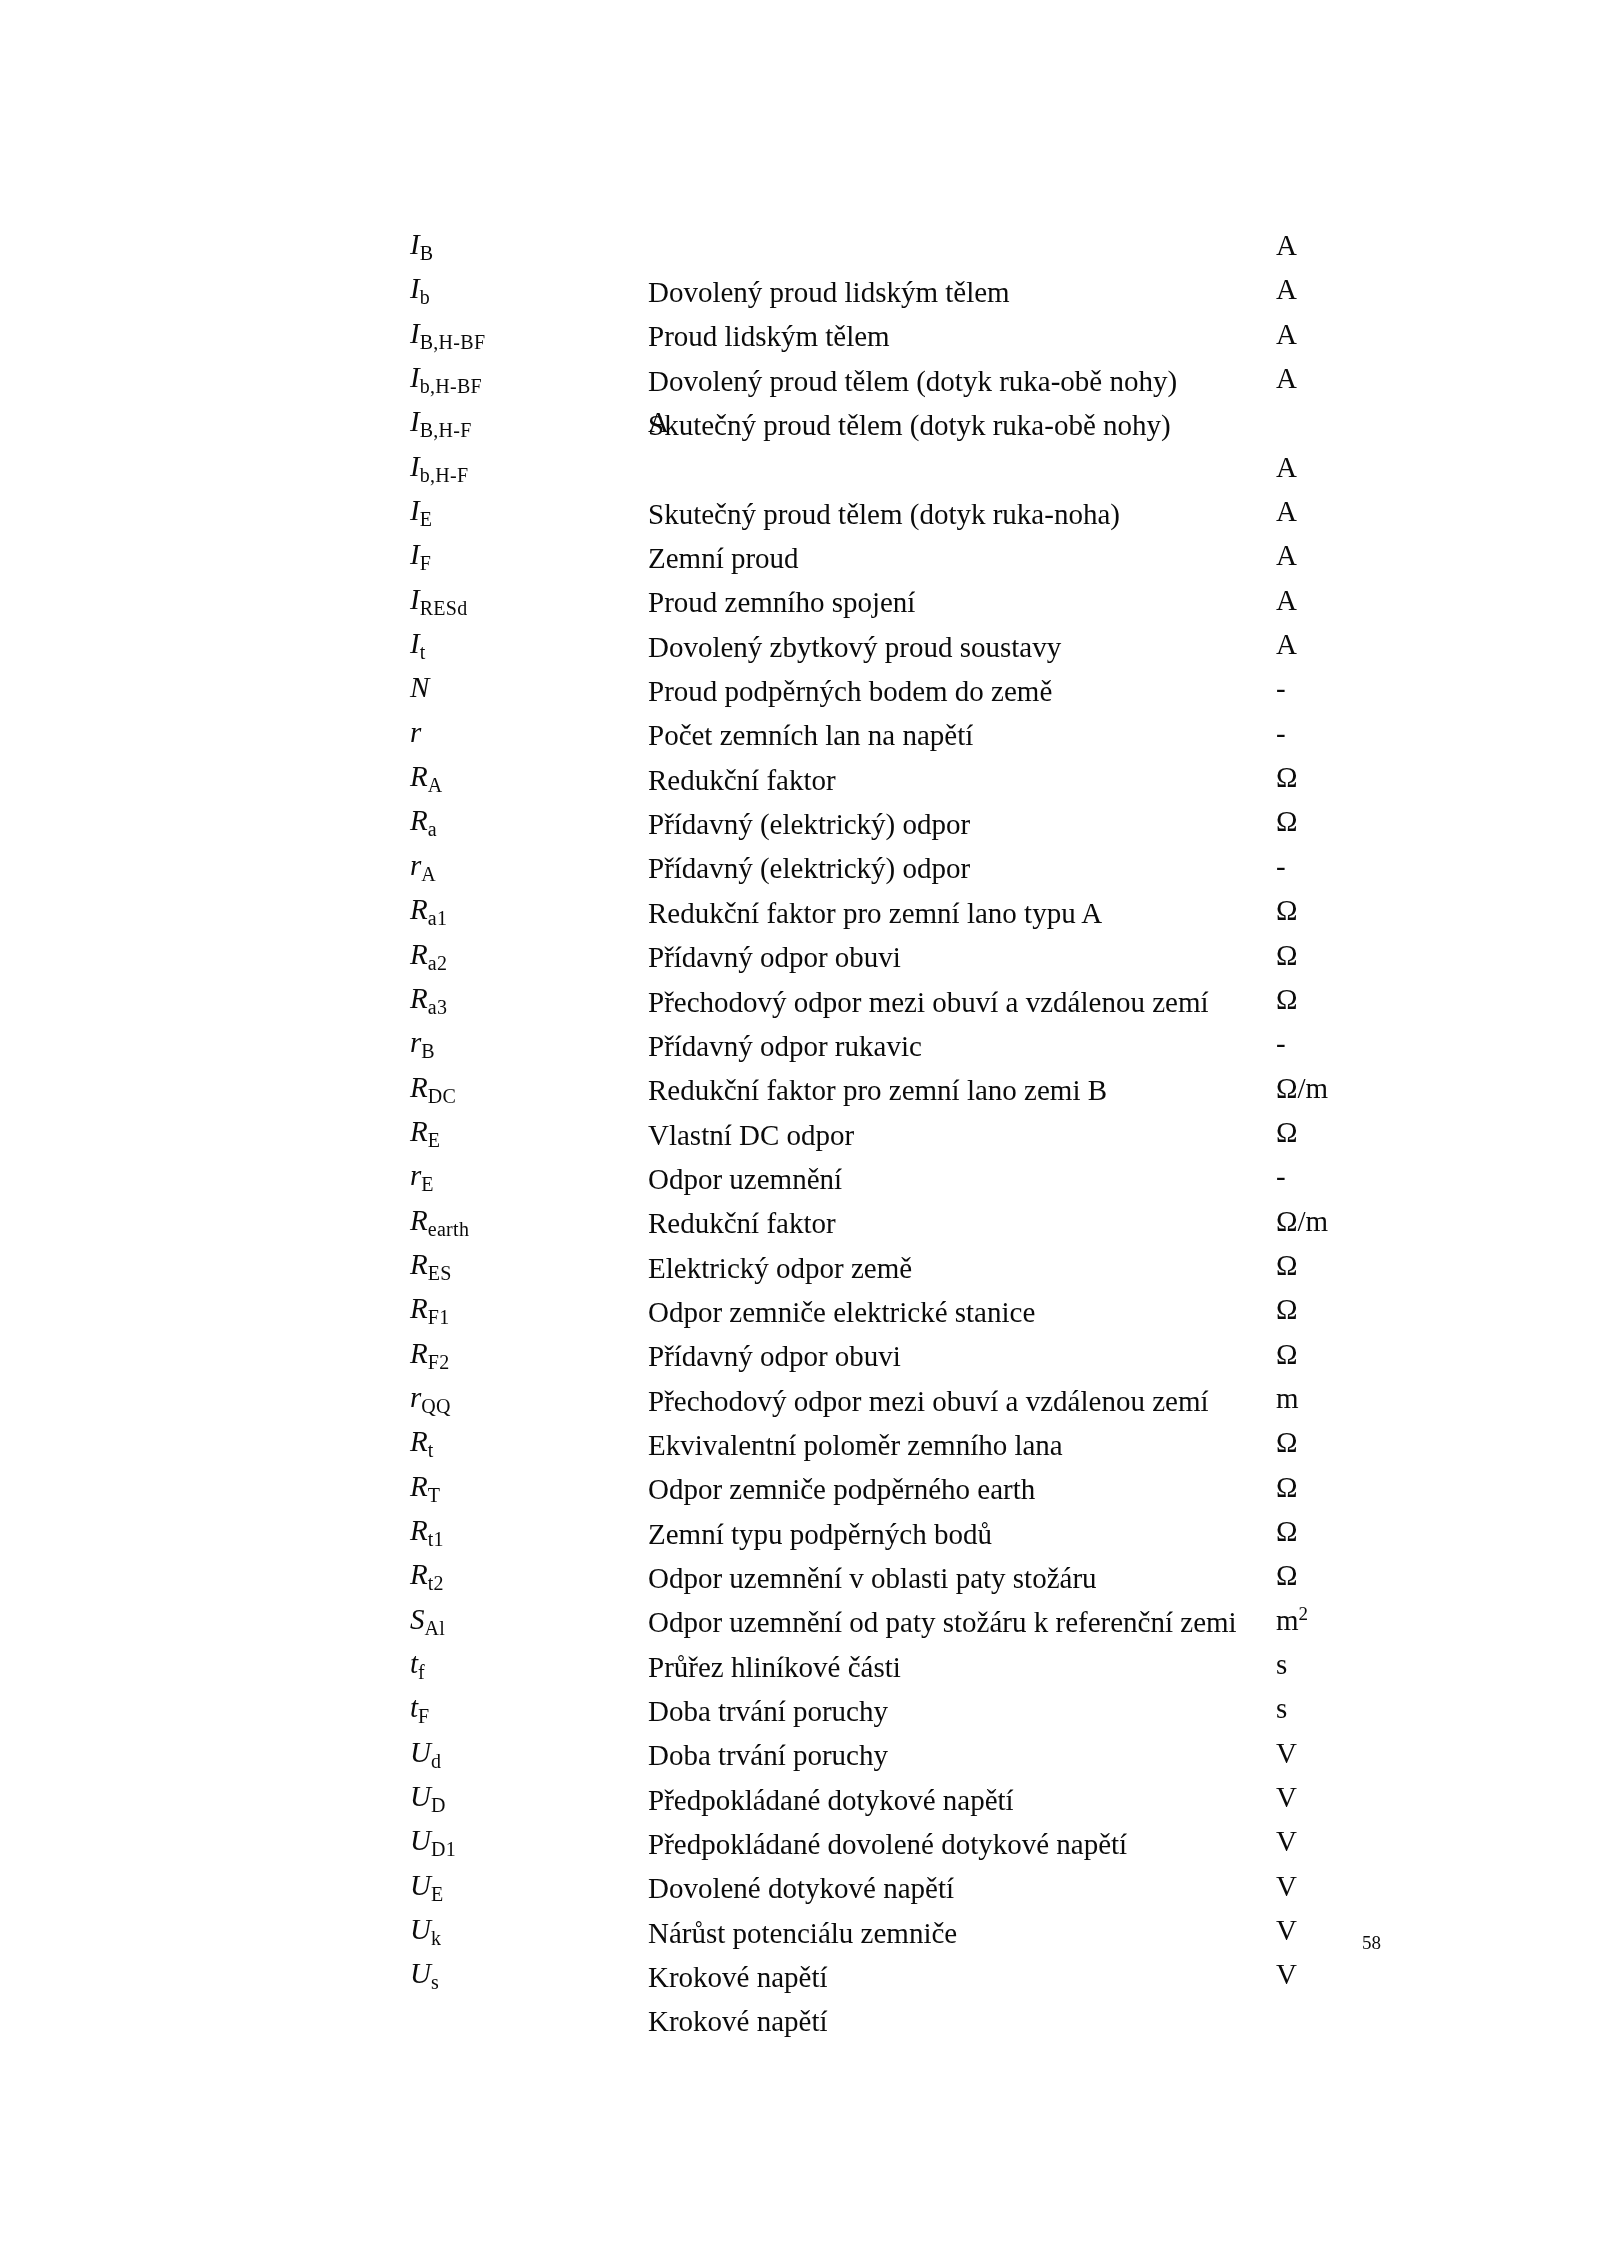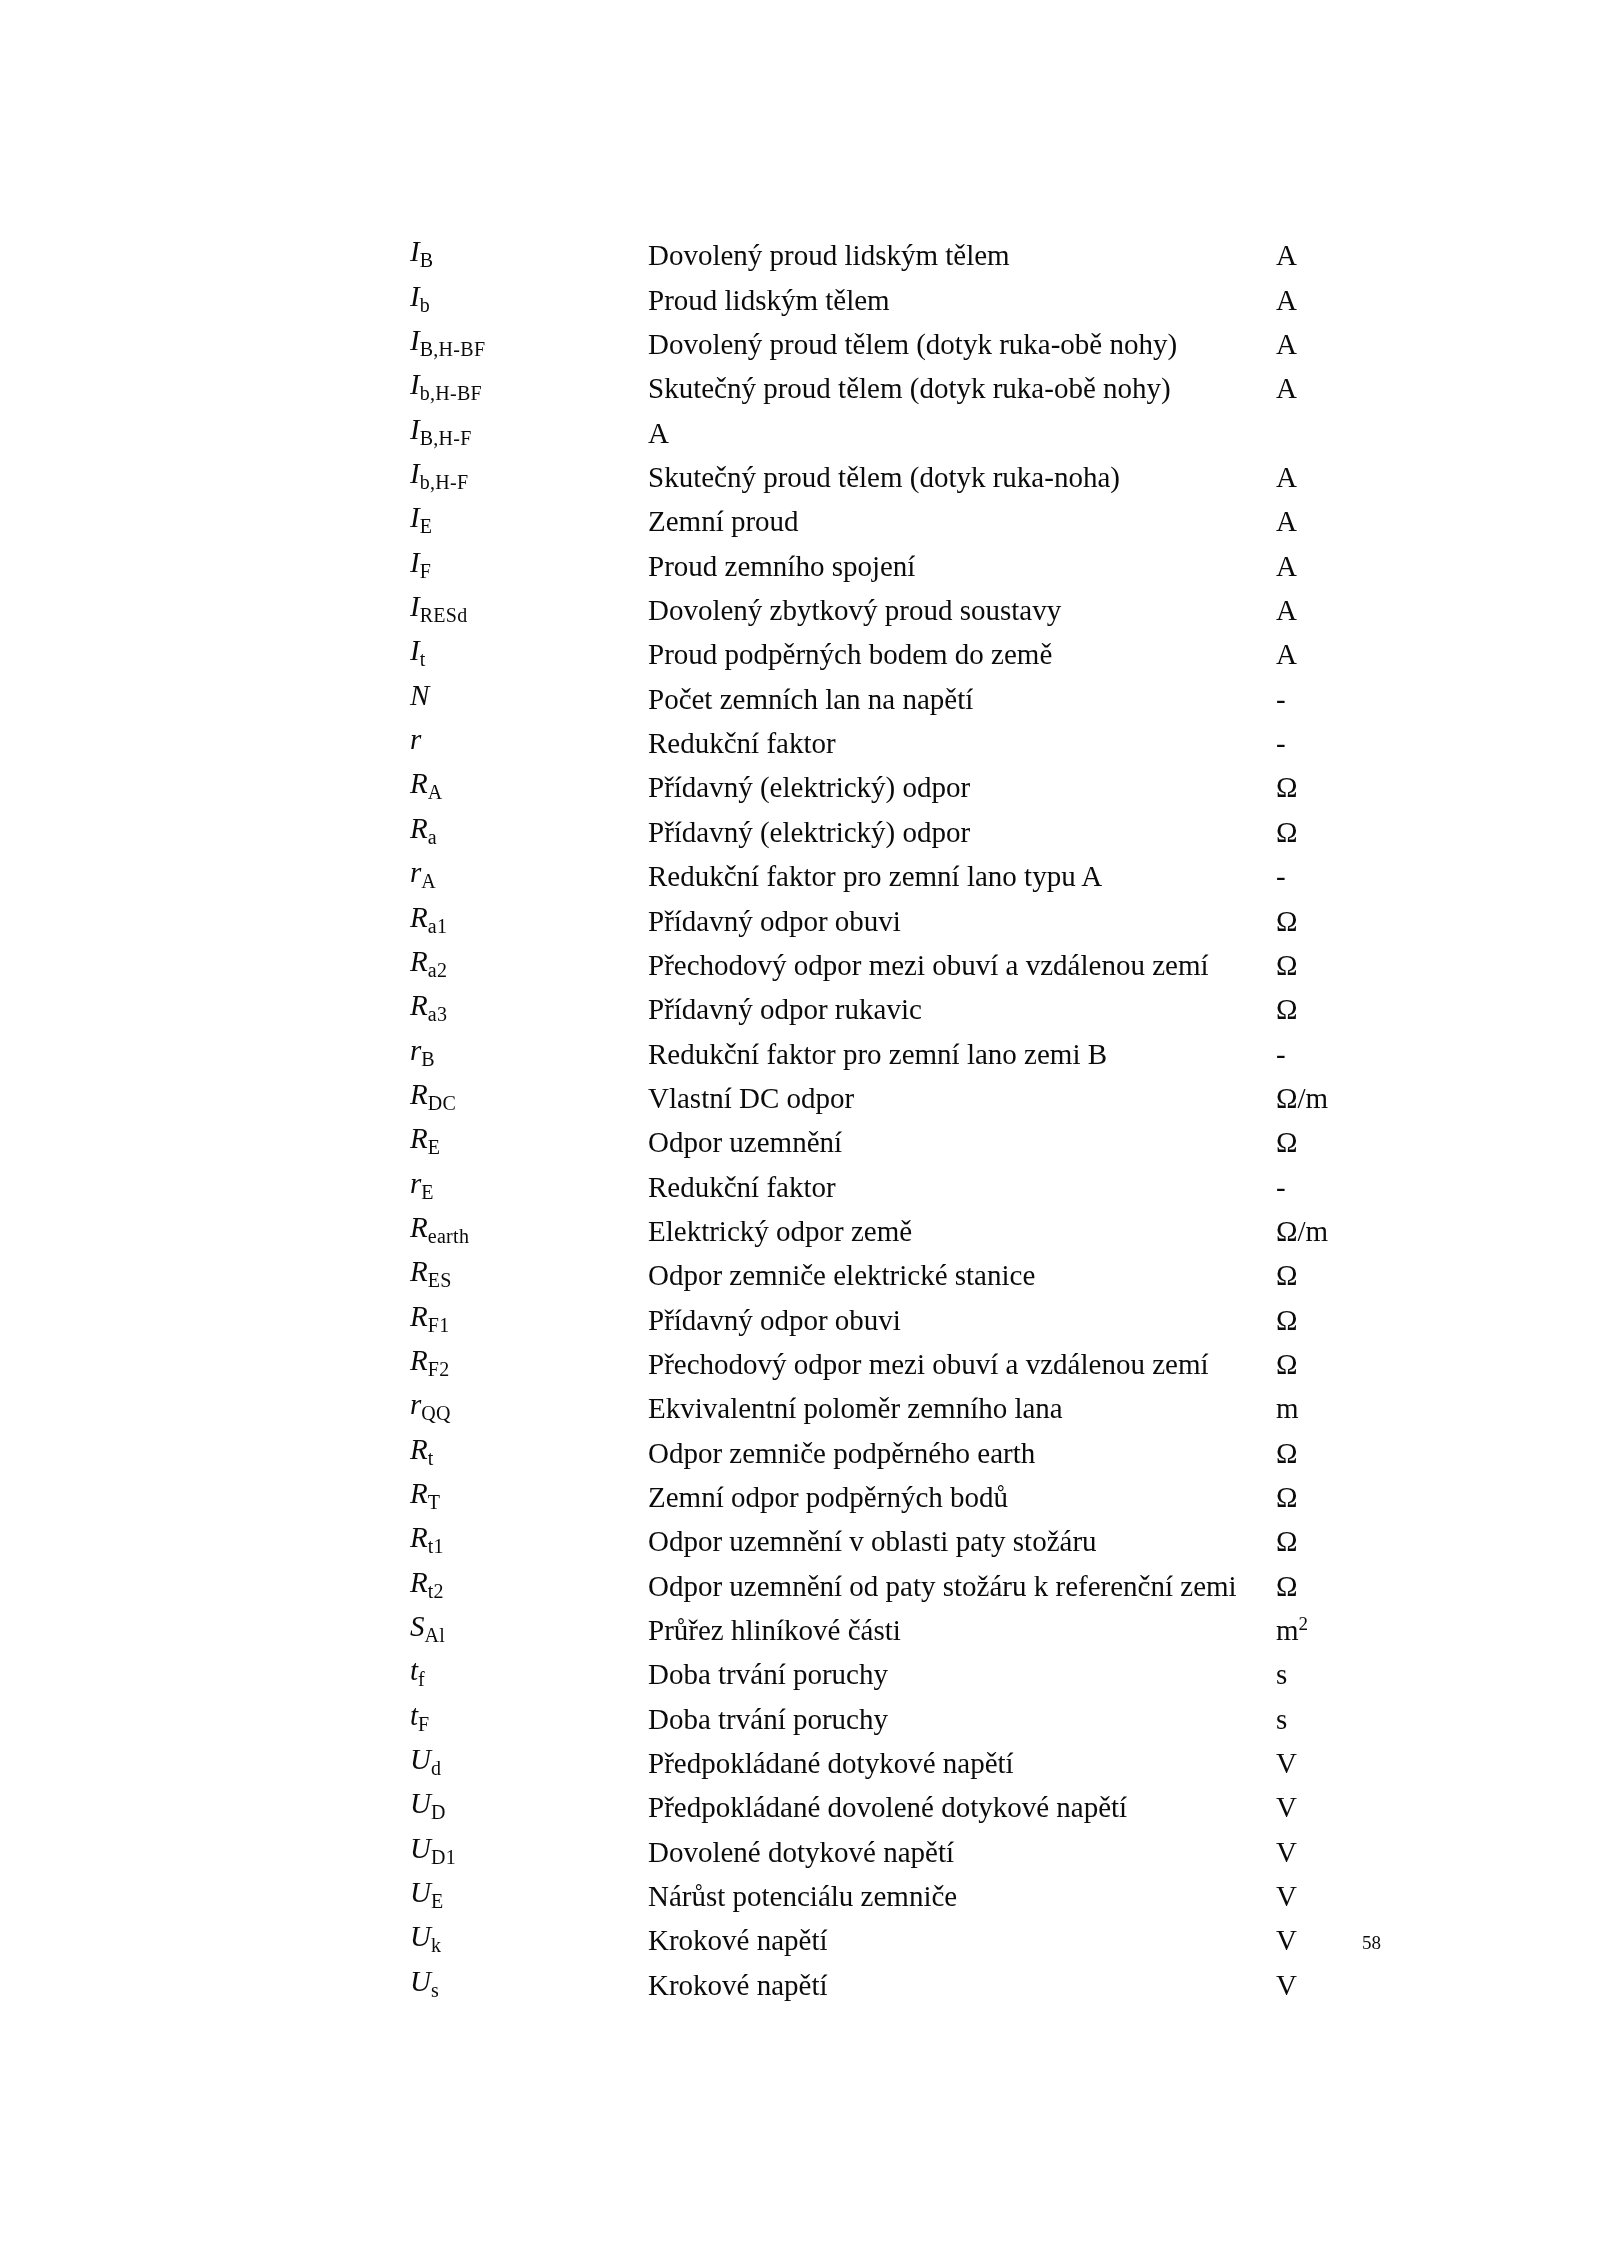--- a/index.html
+++ b/index.html
@@ -18,21 +18,21 @@
     overflow: hidden;
   }
   .symbols-table {
     position: absolute;
     left: 0;
     top: 228px;
     width: 1600px;
   }
   .row {
     display: flex;
-    align-items: flex-end;
+    align-items: flex-start;
     height: 44.35px;
     white-space: nowrap;
   }
   .cell { display: block; }
   .sym {
     flex: none;
     margin-left: 410px;
     width: 238px;
   }
   .sym-base {
@@ -230,21 +230,21 @@
   </div>
 
   <div class="row">
     <span class="cell sym"><span class="sym-base">R</span><span class="sym-sub">t</span></span>
     <span class="cell desc">Odpor zemniče podpěrného earth</span>
     <span class="cell unit"><span>Ω</span><span class="unit-sup"></span></span>
   </div>
 
   <div class="row">
     <span class="cell sym"><span class="sym-base">R</span><span class="sym-sub">T</span></span>
-    <span class="cell desc">Zemní odpor podpěrných bodů</span>
+    <span class="cell desc">Zemní typu podpěrných bodů</span>
     <span class="cell unit"><span>Ω</span><span class="unit-sup"></span></span>
   </div>
 
   <div class="row">
     <span class="cell sym"><span class="sym-base">R</span><span class="sym-sub">t1</span></span>
     <span class="cell desc">Odpor uzemnění v oblasti paty stožáru</span>
     <span class="cell unit"><span>Ω</span><span class="unit-sup"></span></span>
   </div>
 
   <div class="row">

